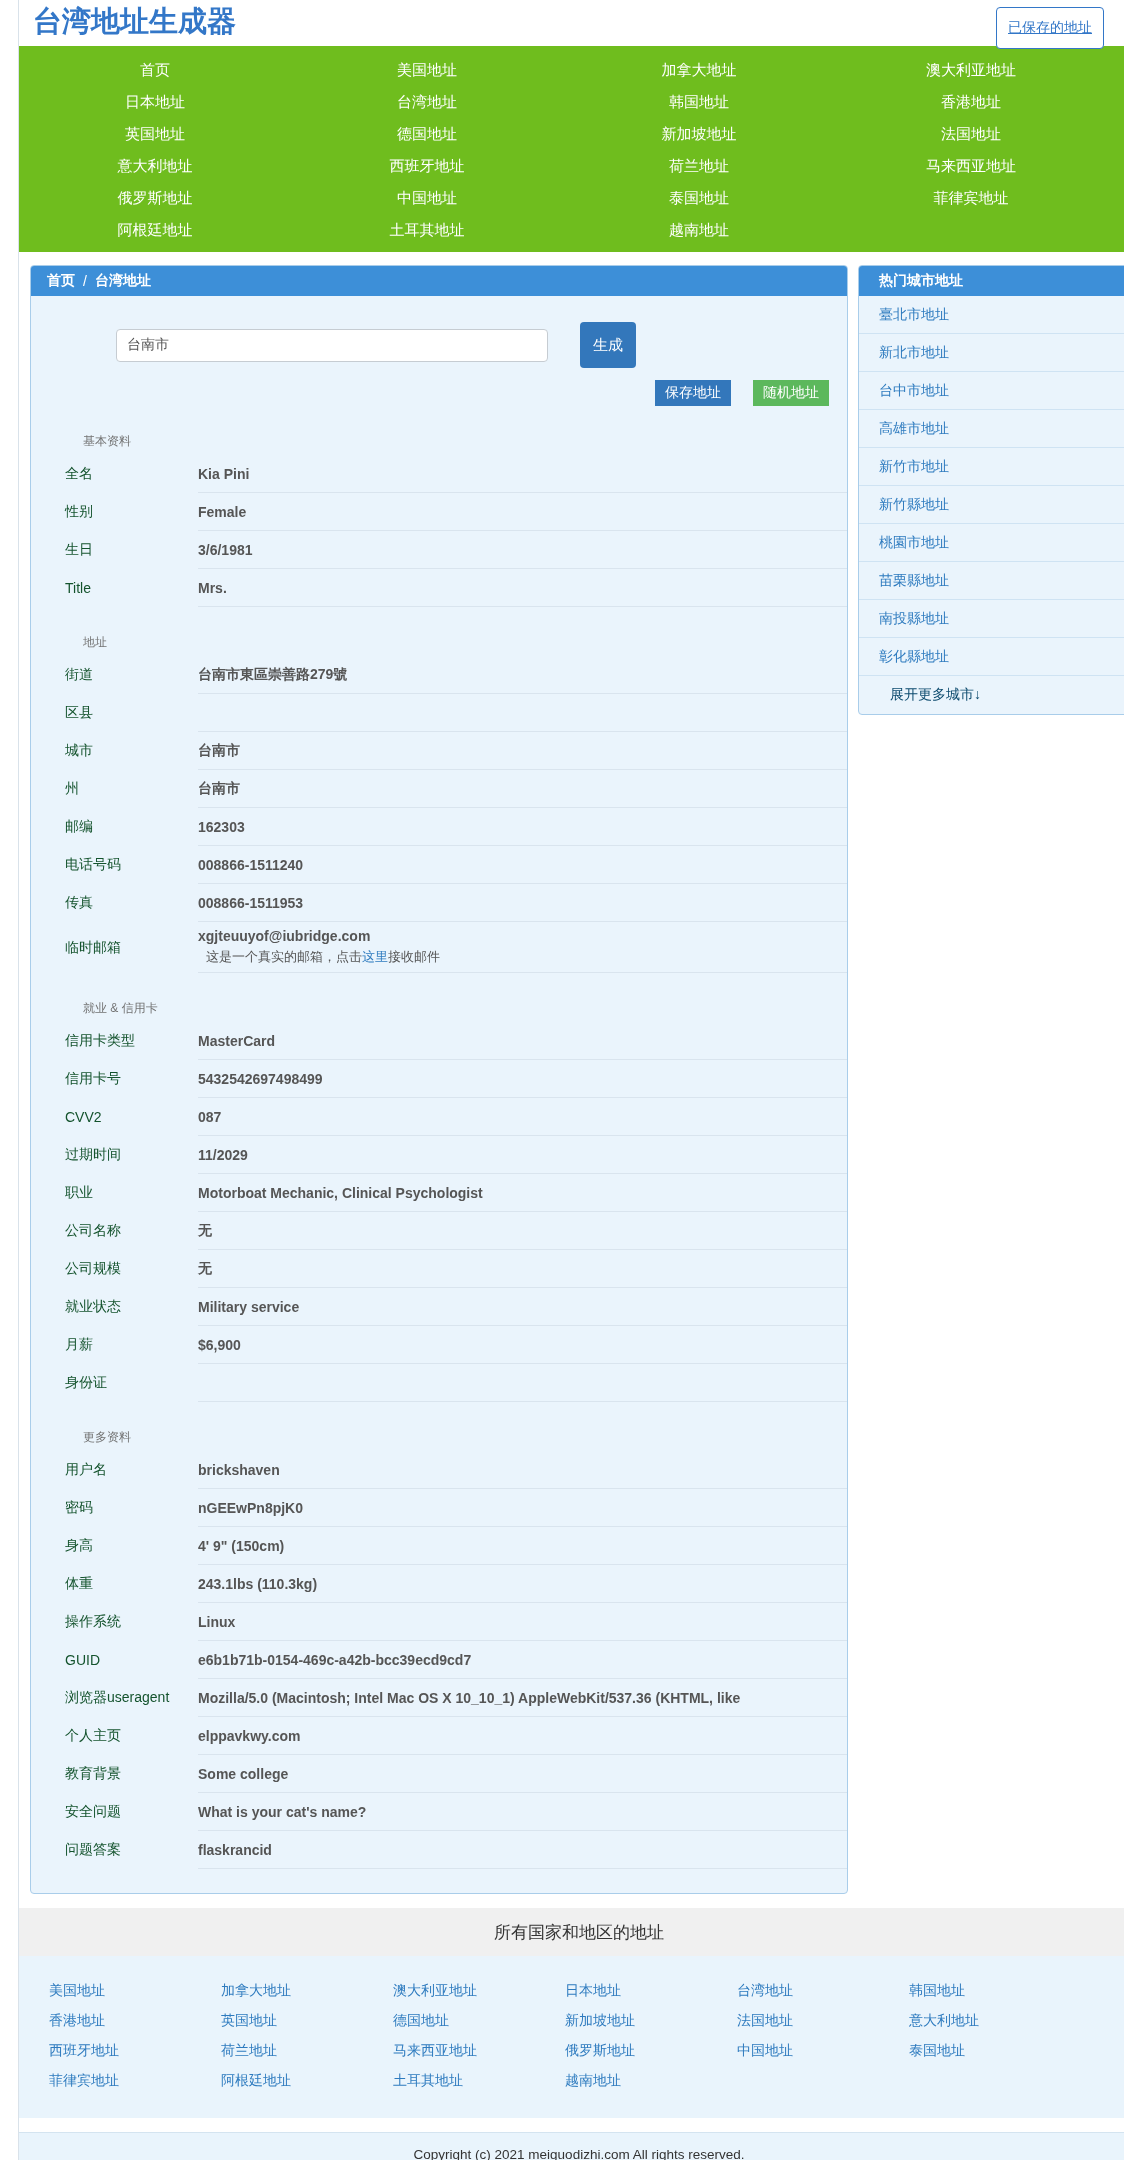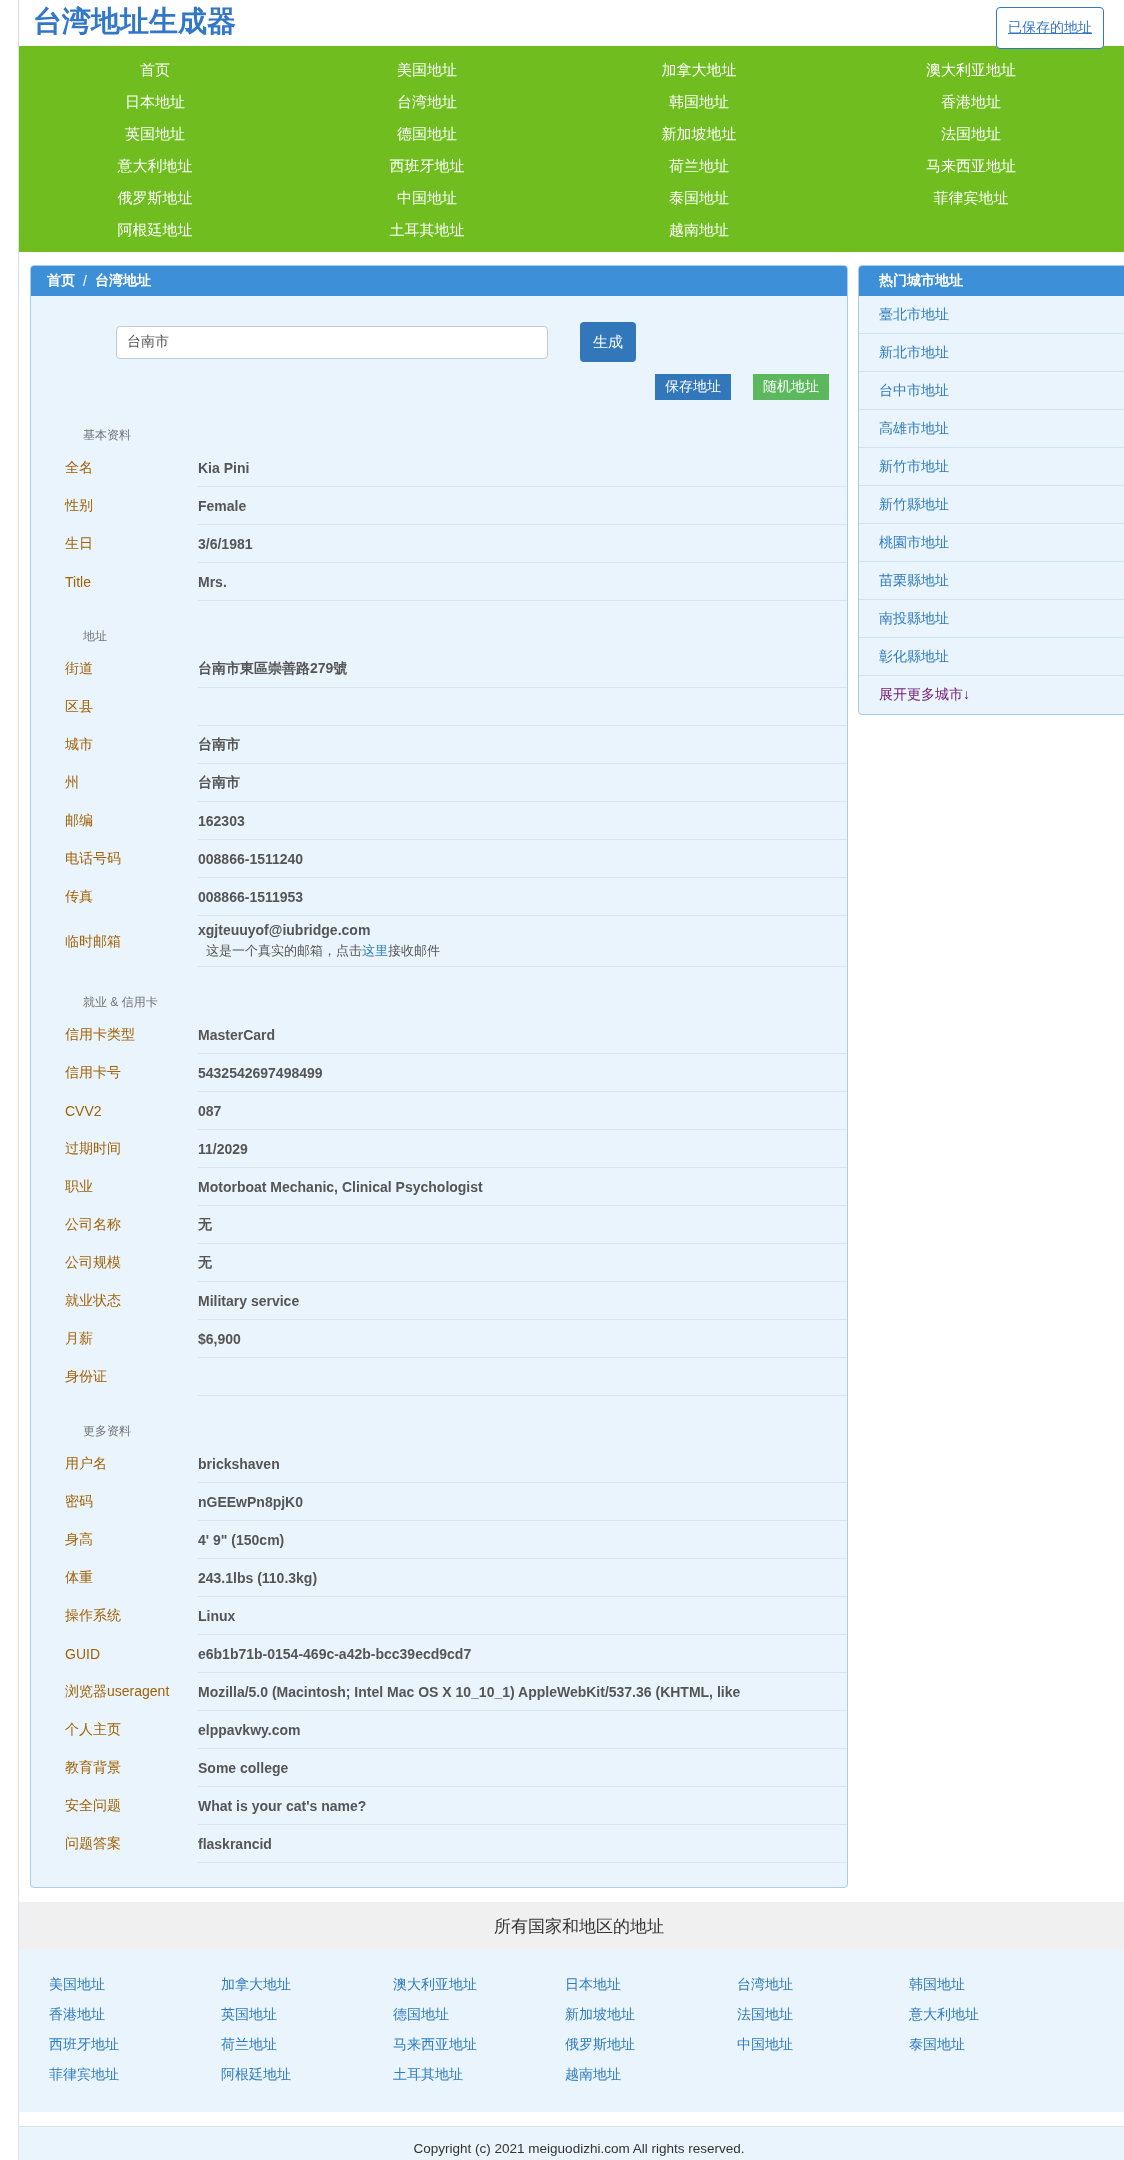--- a/index.html
+++ b/index.html
@@ -30,52 +30,52 @@
     border:1px solid #a9cdea; border-radius:4px; overflow:hidden; }
   .breadcrumb-bar { height:30px; background:#3d8fd8; display:flex; align-items:center;
     padding-left:16px; color:#fff; font-weight:bold; font-size:14px; }
   .breadcrumb-bar a { color:#fff; text-decoration:none; }
   .breadcrumb-sep { margin:0 8px; font-weight:normal; }
 
   .form-area { padding-top:26px; }
   .input-row { display:flex; margin-left:85px; align-items:center; }
   .city-input { width:432px; height:33px; border:1px solid #c6ccd2; border-radius:4px;
     padding:0 10px; font-size:14px; color:#555; background:#fff; }
-  .generate-btn { margin-left:32px; width:56px; height:40px; background:#3377bb; color:#fff;
+  .generate-btn { margin-left:32px; width:56px; height:46px; background:#3377bb; color:#fff;
     border:none; border-radius:4px; font-size:15px; cursor:pointer; }
   .actions-row { display:flex; justify-content:flex-end; margin:12px 18px 0 0; gap:22px; }
   .action-btn { padding:4px 10px; font-size:14px; border:none; border-radius:0;
     color:#fff; cursor:pointer; }
   .save-btn { background:#3377bb; }
   .random-btn { background:#5cb85c; }
 
   .sections { padding-bottom:24px; }
   .section-title { margin:27px 0 5px 52px; font-size:12px; color:#737373; }
   .info-row { display:flex; margin-left:34px; min-height:38px; }
-  .row-label { width:133px; display:flex; align-items:center; font-size:14px; color:#a16207;
+  .row-label { width:133px; display:flex; align-items:center; font-size:14px; color:#14532d;
     flex-shrink:0; }
   .row-value { flex:1; display:flex; align-items:center; border-bottom:1px solid #d9e4ee;
     font-size:14px; font-weight:bold; color:#555; min-width:0; padding-right:12px; }
   .row-value.clip { white-space:nowrap; overflow:hidden; }
   .row-value-multi { flex:1; display:flex; flex-direction:column; justify-content:center;
     border-bottom:1px solid #d9e4ee; min-width:0; padding:6px 6px 6px 0; }
   .value-line { font-size:14px; font-weight:bold; color:#555; }
   .note-line { font-size:13px; color:#555; margin-top:4px; padding-left:8px; }
   .note-line a { color:#2e7bbf; text-decoration:none; }
 
   
   .sidebar { margin-left:10px; width:281px; background:#eaf4fc;
     border:1px solid #a9cdea; border-radius:4px; overflow:hidden; }
   .sidebar-header { height:30px; background:#3d8fd8; color:#fff; font-weight:bold;
     display:flex; align-items:center; padding-left:20px; font-size:14px; }
   .sidebar-item { height:38px; display:flex; align-items:center; padding-left:20px;
     border-bottom:1px solid #cfe3f3; }
   .sidebar-item:last-child { border-bottom:none; }
   .sidebar-item a { color:#2e7bbf; font-size:14px; text-decoration:none; }
-  .sidebar-item a.more-link { color:#701a75; }
+  .sidebar-item a.more-link { color:#0c4a6e;margin-left:11px; }
 
   
   .all-countries-band { margin-top:14px; background:#f0f0f0; height:48px;
     display:flex; align-items:center; justify-content:center; font-size:17px; color:#333; }
   .footer-links { background:#e9f4fc; padding:20px 0 22px 30px;
     display:grid; grid-template-columns:repeat(6,172px); grid-auto-rows:30px; }
   .footer-links a { color:#2e7bbf; font-size:14px; text-decoration:none;
     display:flex; align-items:center; }
   .footer-gap { height:14px; background:#fff; }
   .site-footer { background:#e9f4fc; border-top:1px solid #d4e4f0; padding-top:10px;

